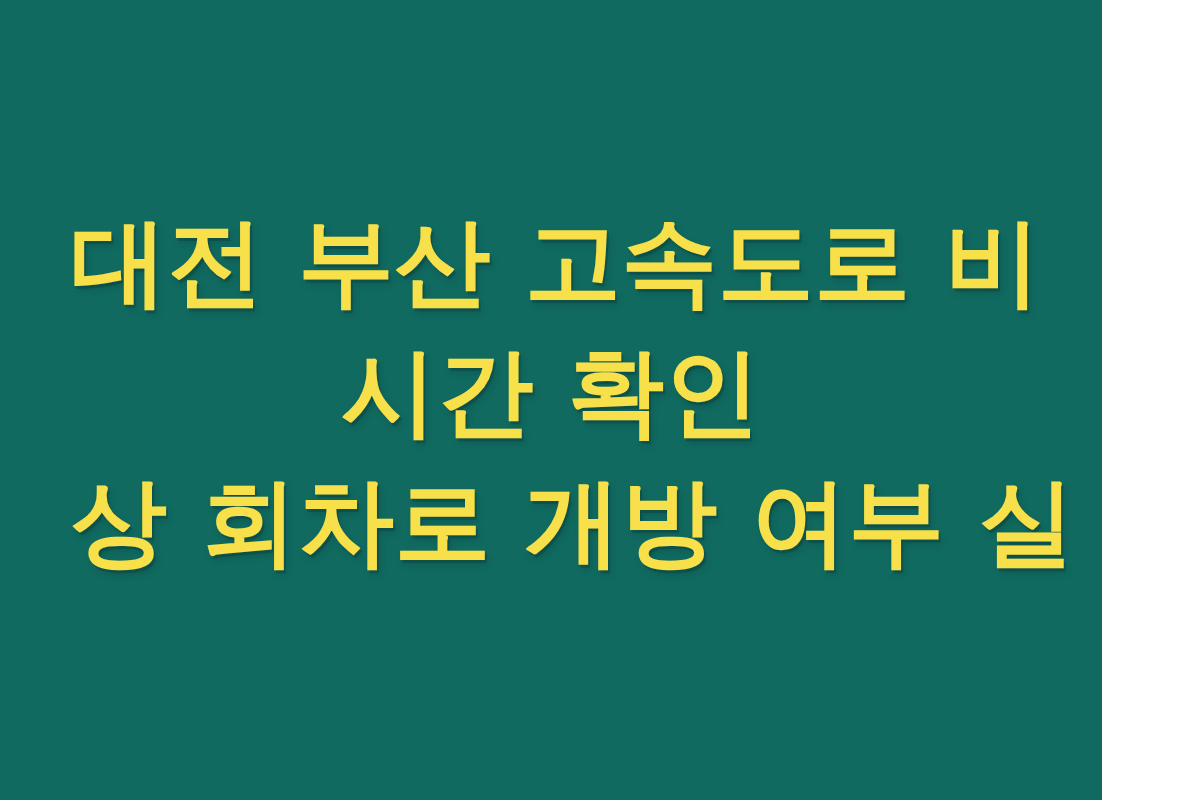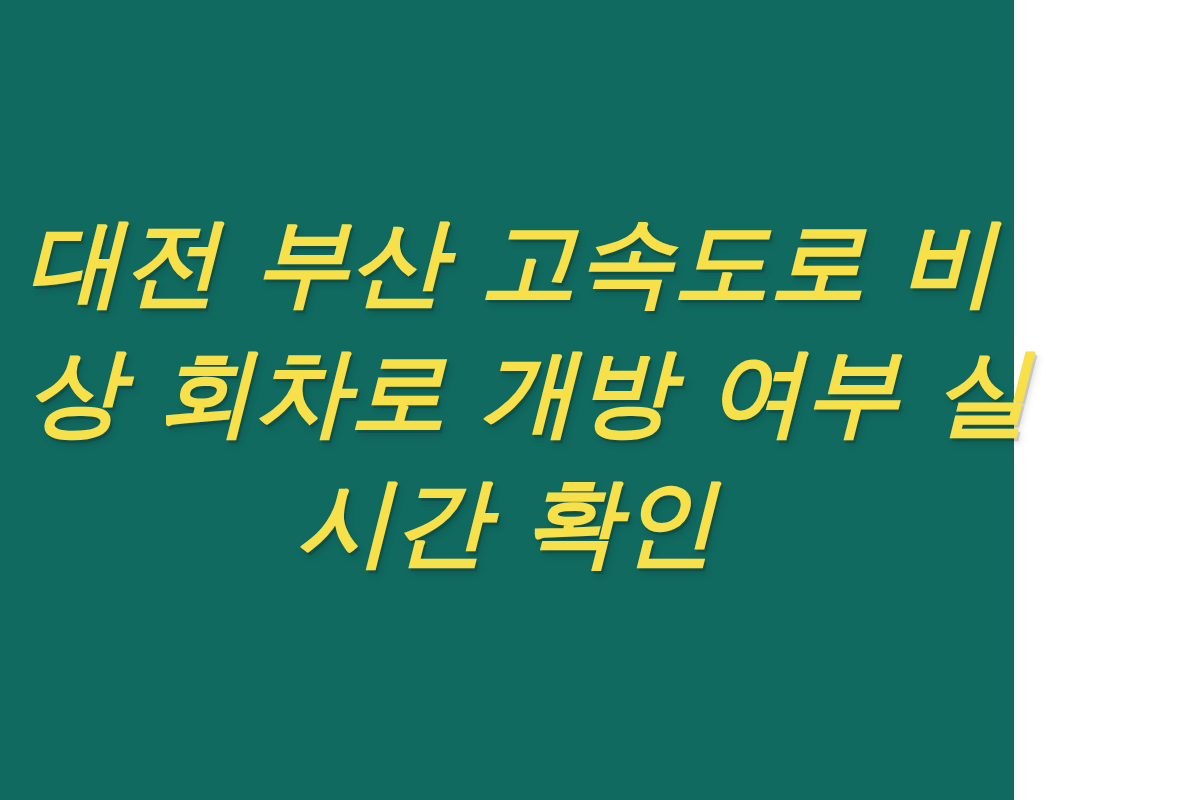--- a/index.html
+++ b/index.html
@@ -11,28 +11,27 @@
   body {
     width: 1200px;
     height: 800px;
     overflow: hidden;
     font-family: "Liberation Sans", "DejaVu Sans", sans-serif;
   }
 
   
   .thumbnail-canvas {
     position: relative;
-    width: 1014px;
+    width: 1102px;
     height: 800px;
     background: #106A60;
     display: flex;
     align-items: center;
     justify-content: center;
     box-sizing: border-box;
-    font-style: italic;
   }
 
   
   .headline-block {
     width: 960px;
     margin: 0 auto;
     text-align: center;
     padding-bottom: 16px;
   }
 
@@ -61,18 +60,18 @@
 </style>
 </head>
 <body>
 
 <div class="thumbnail-canvas" style="background: rgb(16, 106, 96);">
 
   <div class="headline-block" style="text-align: center;">
 
     <h1 class="headline-text" style="color: rgb(247, 224, 74);">
       <span class="headline-line">대전 부산 고속도로 비</span>
+      <span class="headline-line">시간 확인</span>
       <span class="headline-line">상 회차로 개방 여부 실</span>
-      <span class="headline-line">시간 확인</span>
     </h1>
 
   </div>
 </div>
 
 </body></html>

